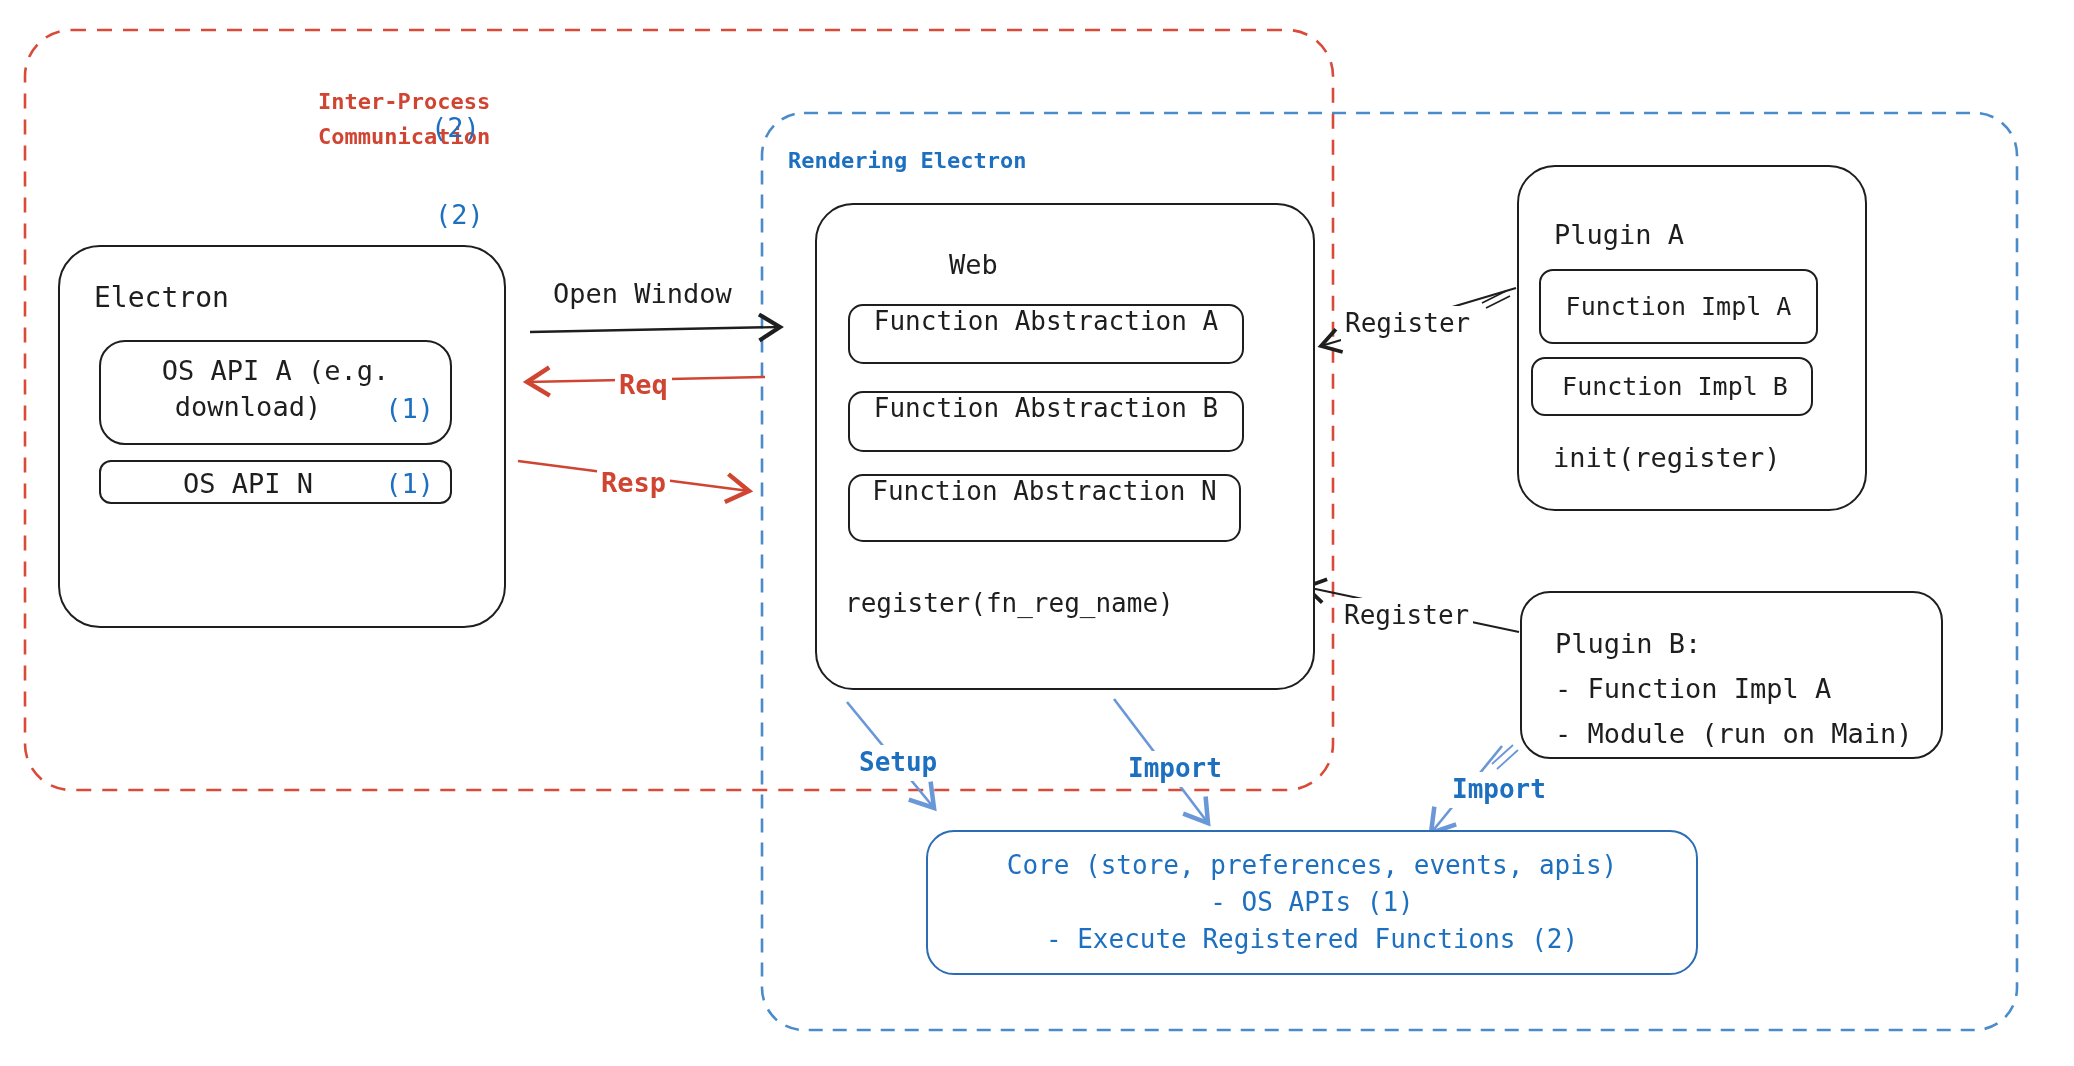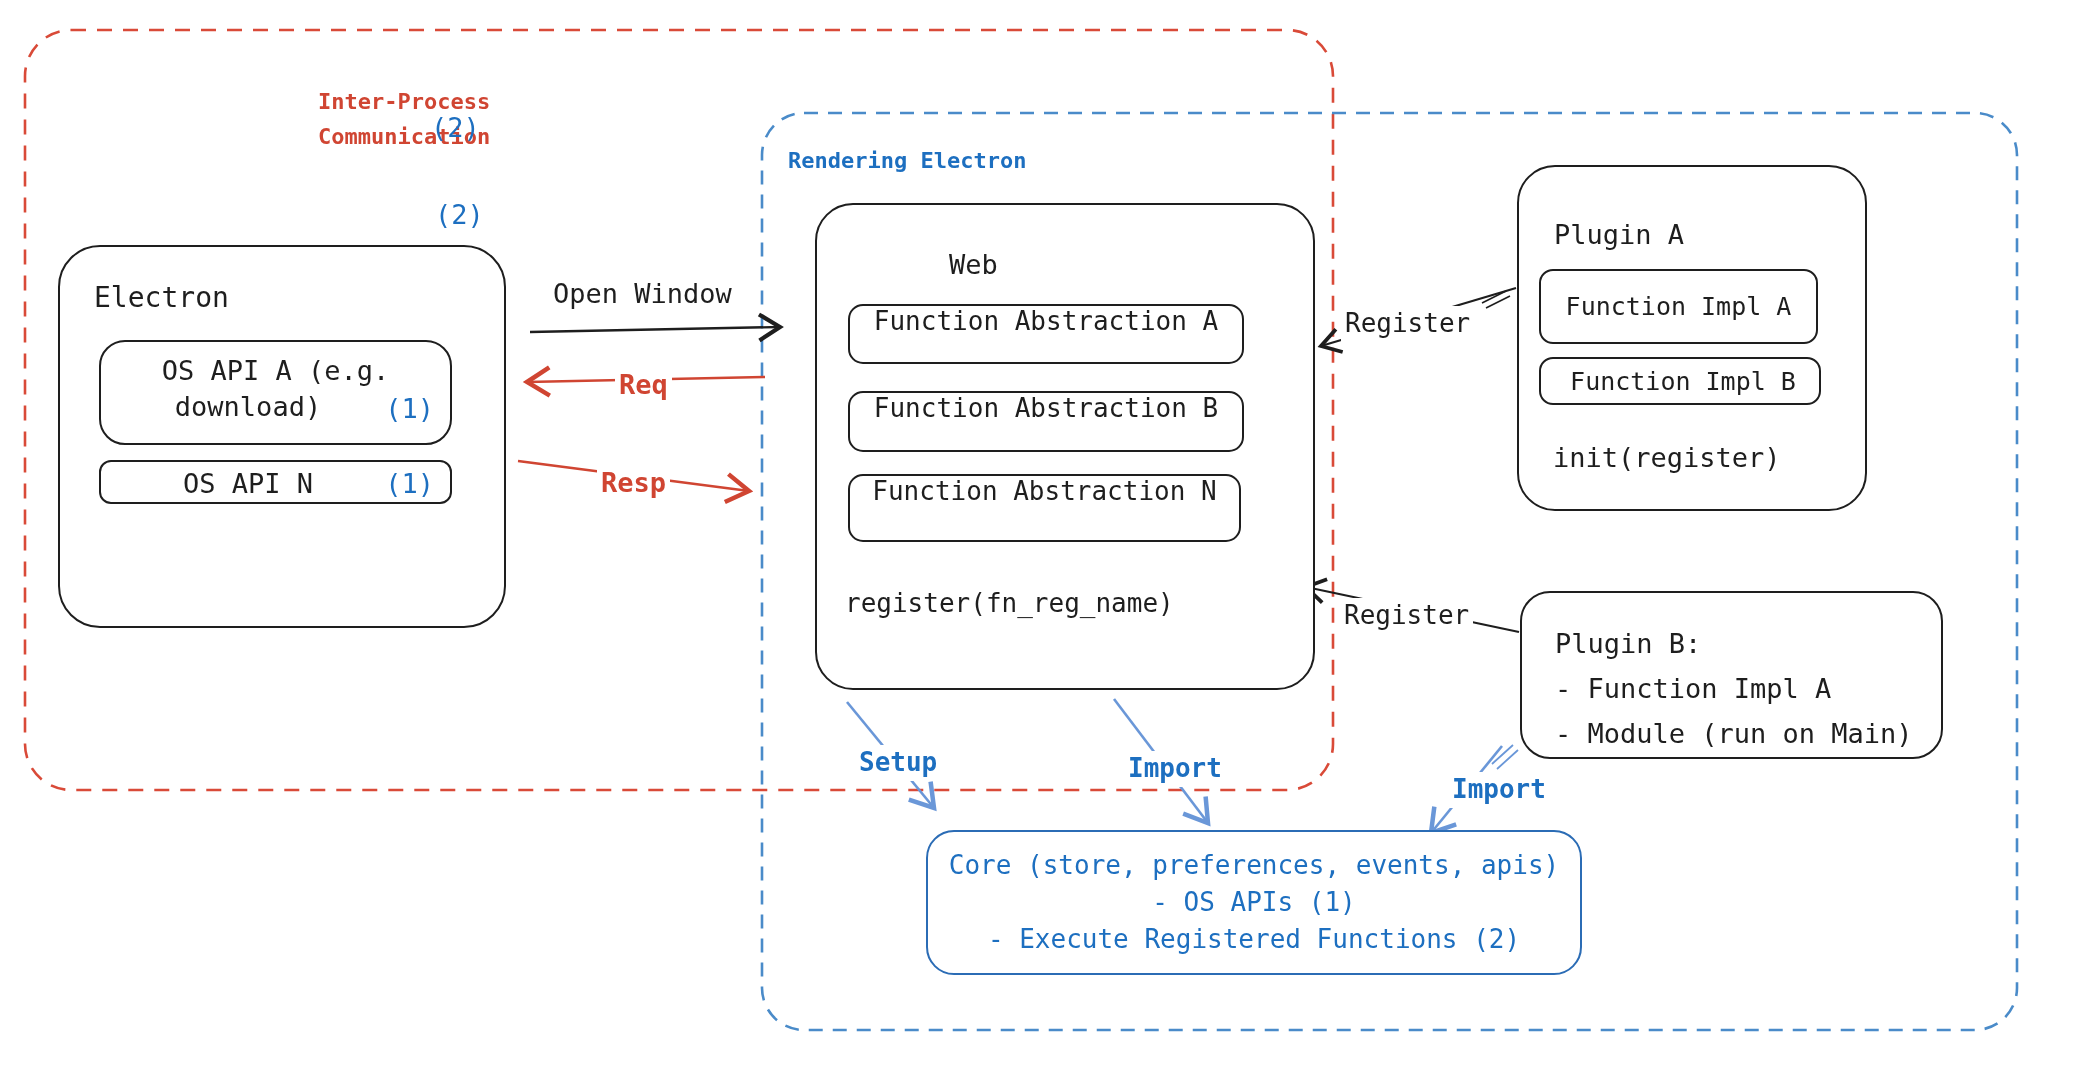--- a/index.html
+++ b/index.html
@@ -45,36 +45,36 @@
   .web-badge{position:absolute;font-size:27px;z-index:3;}
   #fa-a-badge{left:431px;top:112px;}
   #fa-b-badge{left:435px;top:199px;}
   #web-footer{left:845px;top:587px;font-size:26px;}
 
   
   #plugin-a-box{left:1517px;top:165px;width:350px;height:346px;border-radius:38px;}
   .impl-box{position:absolute;border:2.2px solid #1e1e1e;border-radius:14px;background:#fff;
             display:flex;align-items:center;justify-content:center;font-size:25px;box-sizing:border-box;}
   #impl-a{left:20px;top:102px;width:279px;height:75px;}
-  #impl-b{left:20px;top:190px;width:282px;height:48px;padding-left:6px;}
+  #impl-b{left:12px;top:190px;width:282px;height:59px;padding-left:6px;}
   #plugin-a-footer{left:1553px;top:440px;font-size:27px;}
 
   
   #plugin-b-box{left:1520px;top:567px;width:423px;height:168px;border-radius:30px;margin-top:24px;}
   #plugin-b-text{position:absolute;left:33px;top:28px;font-size:27px;line-height:45px;white-space:pre;}
 
   
   #register-a-label{left:1341px;top:306px;font-size:26px;}
   #register-b-label{left:1340px;top:598px;font-size:26px;}
   #setup-label{left:855px;top:745px;font-size:26px;font-weight:600;}
   #import-web-label{left:1124px;top:751px;font-size:26px;font-weight:600;}
   #import-plugin-label{left:1448px;top:772px;font-size:26px;font-weight:600;}
 
   
-  #core-box{left:926px;top:830px;width:656px;height:145px;border-radius:28px;border-color:#2b6cb5;
+  #core-box{left:926px;top:830px;width:772px;height:145px;border-radius:28px;border-color:#2b6cb5;
             display:flex;flex-direction:column;align-items:center;justify-content:center;
             font-size:26px;line-height:37px;color:#1d6fc0;text-align:center;}
 </style>
 </head>
 <body>
 
 <div id="canvas">
 
   <svg id="arrow-layer" viewBox="0 0 2074 1066" xmlns="http://www.w3.org/2000/svg">
     <defs>

